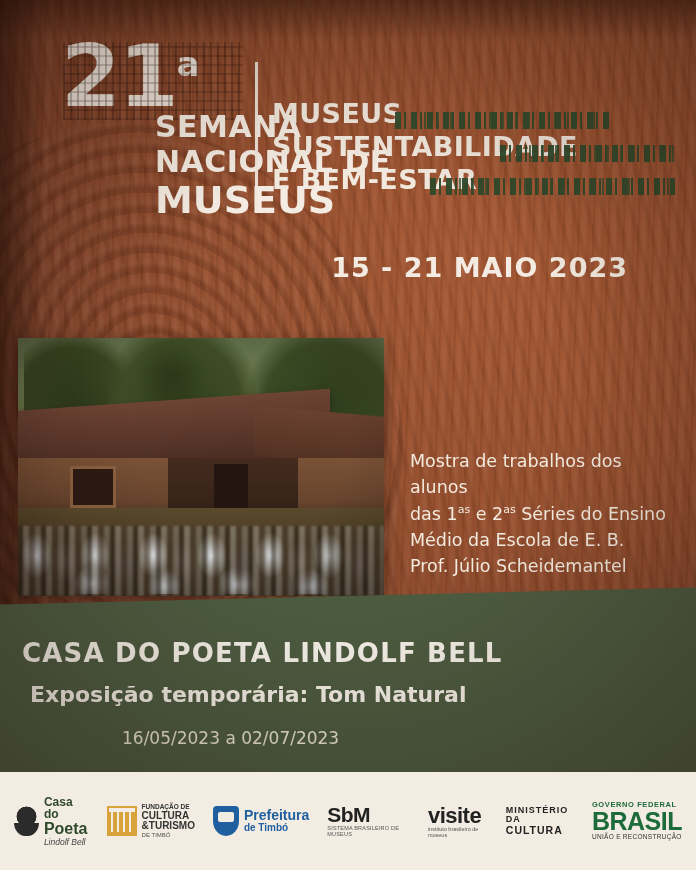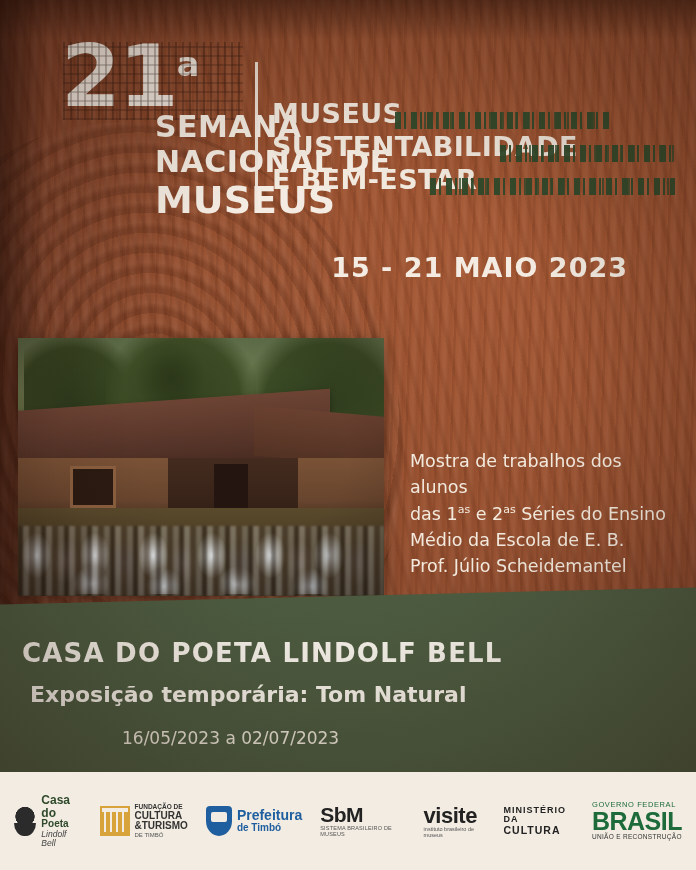--- a/index.html
+++ b/index.html
@@ -379,21 +379,21 @@
   }
   .logo-txt { line-height: 1.05; }
 
   .l-casa .head {
     width: 26px; height: 30px;
     background: radial-gradient(circle at 50% 35%, #2b2b2b 0 42%, rgba(43,43,43,0) 44%),
                 linear-gradient(180deg, rgba(43,43,43,0) 55%, #2b2b2b 58%);
     border-radius: 50% 50% 45% 45%;
   }
   .l-casa .t1 { font-size: 12px; font-weight: 700; color: #2f4a2b; }
-  .l-casa .t2 { font-size: 10px; font-weight: 700; color: #2f4a2b; }
+  .l-casa .t2 { font-size: 16px; font-weight: 700; color: #2f4a2b; }
   .l-casa .t3 { font-size: 8.5px; color: #444; font-style: italic; }
 
   .l-visite .mark {
     width: 30px; height: 30px;
     border: 2.5px solid #2f6f4a;
     border-radius: 50%;
     position: relative;
   }
   .l-visite .mark::after {
     content: "";
@@ -443,21 +443,21 @@
 
   .l-sim .t1 { font-size: 21px; font-weight: 700; color: #222; letter-spacing: -0.5px; }
   .l-sim .t2 { font-size: 5.5px; color: #555; letter-spacing: .2px; }
 
   .l-ibram .t1 { font-size: 22px; font-weight: 700; color: #222; letter-spacing: -0.5px; }
   .l-ibram .t2 { font-size: 5.5px; color: #555; }
 
   .l-minc .t1 { font-size: 9px; font-weight: 700; color: #222; letter-spacing: 1px; }
   .l-minc .t2 { font-size: 10.5px; font-weight: 700; color: #222; letter-spacing: 1px; }
 
-  .l-gov .t1 { font-size: 7.5px; font-weight: 400; color: #1d6b3a; letter-spacing: .6px; }
+  .l-gov .t1 { font-size: 7.5px; font-weight: 700; color: #1d6b3a; letter-spacing: .6px; }
   .l-gov .t2 { font-size: 25px; font-weight: 700; color: #1d6b3a; letter-spacing: -0.5px; line-height: 1; }
   .l-gov .t3 { font-size: 6.5px; color: #333; letter-spacing: .3px; }
 </style>
 </head>
 <body>
 
 <div class="poster">
 
   <div class="bg-base"></div>
   <div class="bg-wood"></div>

